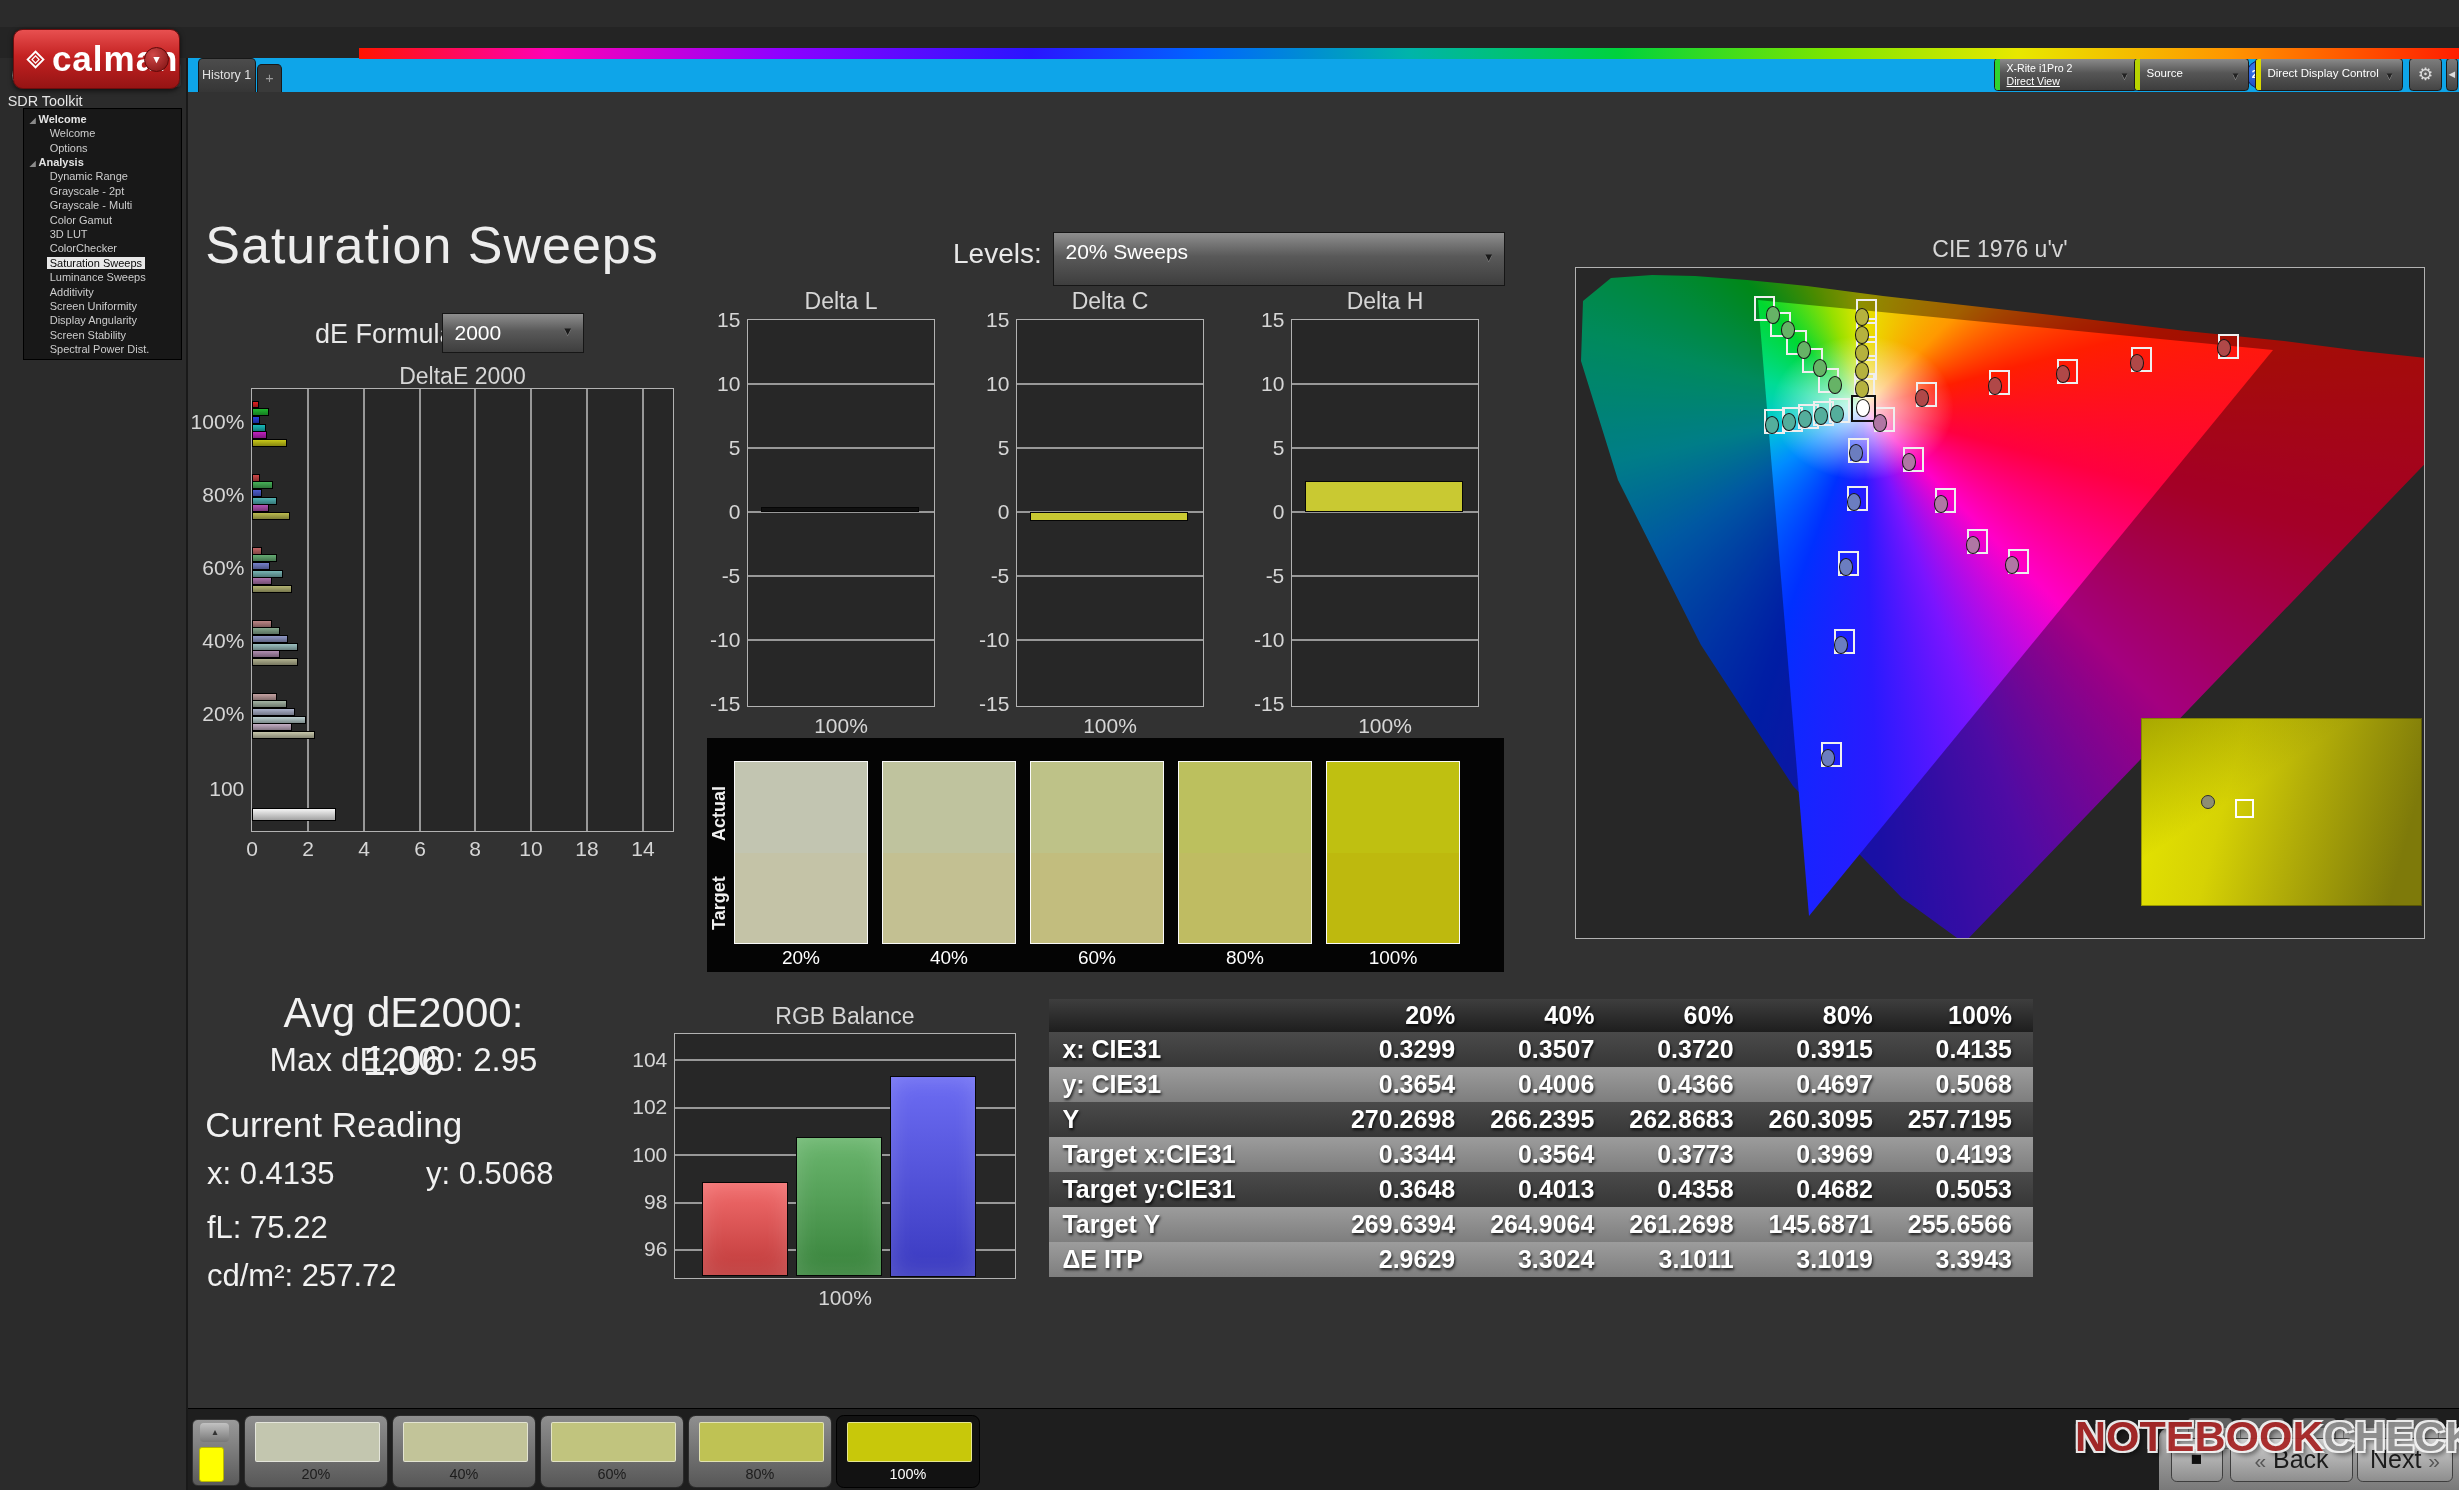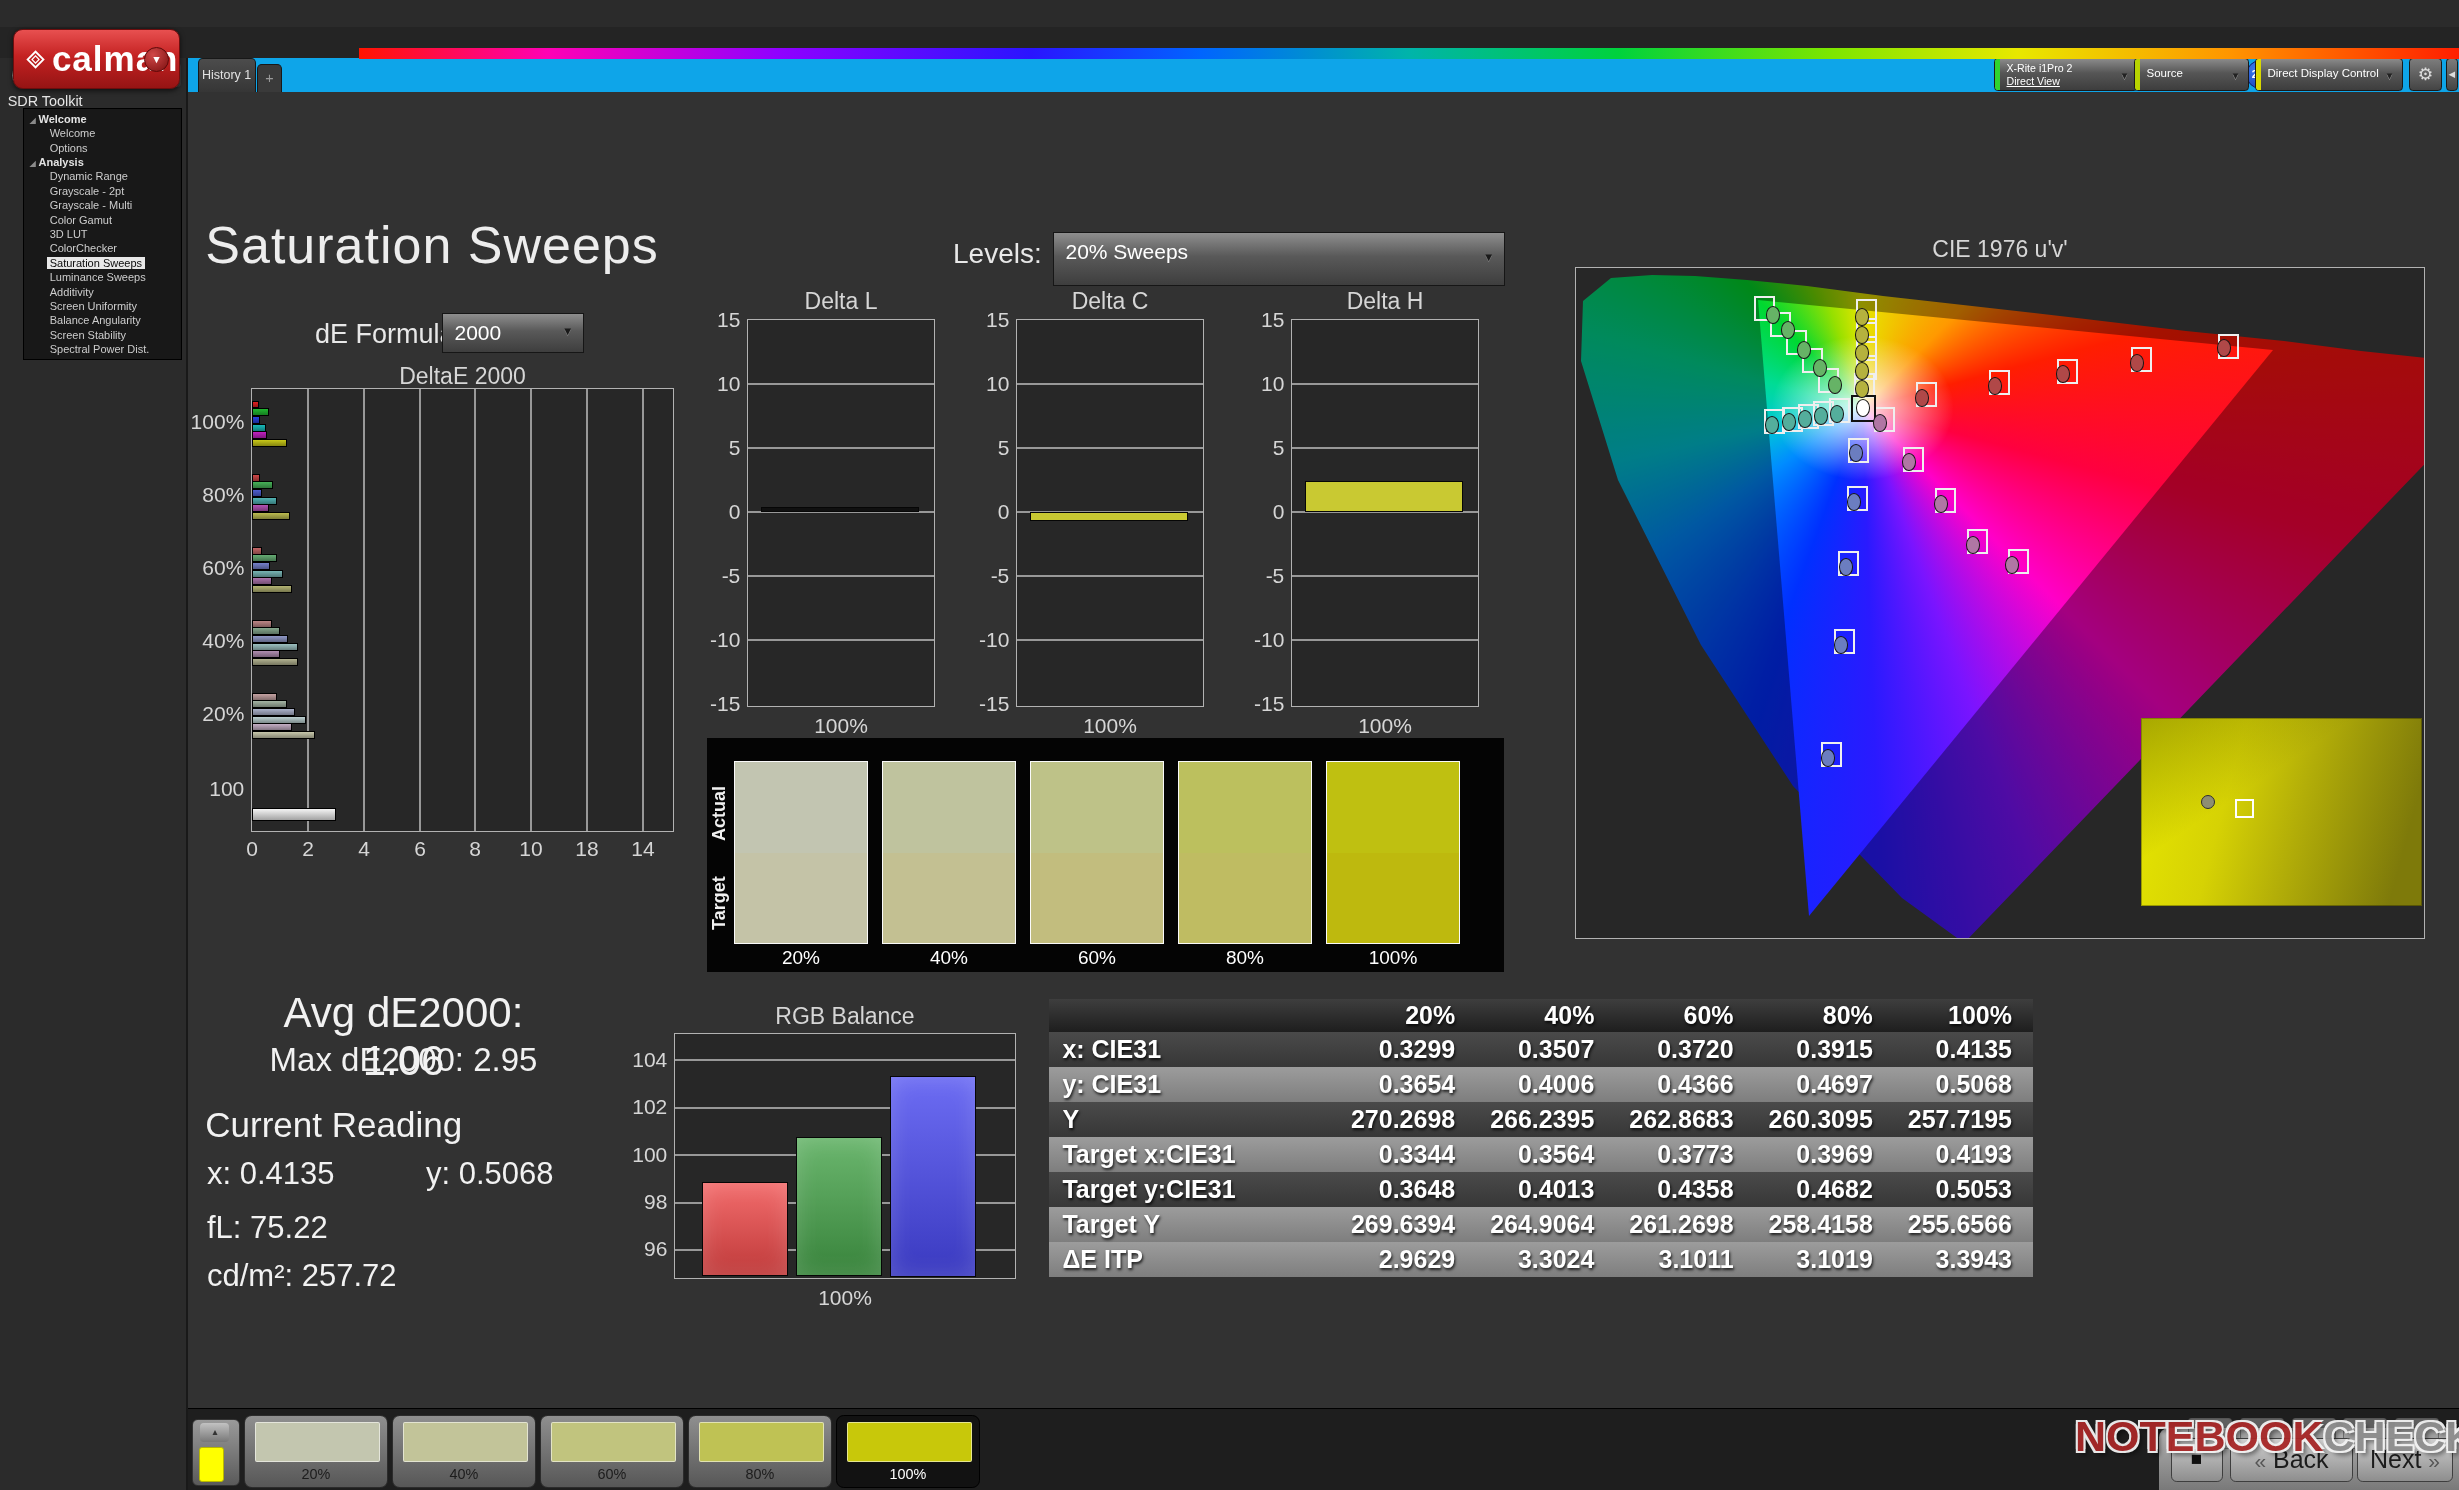--- a/index.html
+++ b/index.html
@@ -266,21 +266,21 @@
         <div class="tree-item"><span>Dynamic Range</span></div>
         <div class="tree-item"><span>Grayscale - 2pt</span></div>
         <div class="tree-item"><span>Grayscale - Multi</span></div>
         <div class="tree-item"><span>Color Gamut</span></div>
         <div class="tree-item"><span>3D LUT</span></div>
         <div class="tree-item"><span>ColorChecker</span></div>
         <div class="tree-item sel"><span>Saturation Sweeps</span></div>
         <div class="tree-item"><span>Luminance Sweeps</span></div>
         <div class="tree-item"><span>Additivity</span></div>
         <div class="tree-item"><span>Screen Uniformity</span></div>
-        <div class="tree-item"><span>Balance Angularity</span></div>
+        <div class="tree-item"><span>Display Angularity</span></div>
         <div class="tree-item"><span>Screen Stability</span></div>
         <div class="tree-item"><span>Spectral Power Dist.</span></div>
       </div>
   </div>
 
   <div id="main">
     <div id="page-title">Saturation Sweeps</div>
 
     <div class="field-label" id="levels-label">Levels:</div>
     <div id="levels-dd">
@@ -592,21 +592,21 @@
           <div class="tc">0.4013</div>
           <div class="tc">0.4358</div>
           <div class="tc">0.4682</div>
           <div class="tc">0.5053</div>
         </div>
         <div class="trow light">
           <div class="rl">Target Y</div>
           <div class="tc">269.6394</div>
           <div class="tc">264.9064</div>
           <div class="tc">261.2698</div>
-          <div class="tc">258.4158</div>
+          <div class="tc">145.6871</div>
           <div class="tc">255.6566</div>
         </div>
         <div class="trow light">
           <div class="rl">ΔE ITP</div>
           <div class="tc">2.9629</div>
           <div class="tc">3.3024</div>
           <div class="tc">3.1011</div>
           <div class="tc">3.1019</div>
           <div class="tc">3.3943</div>
         </div>

